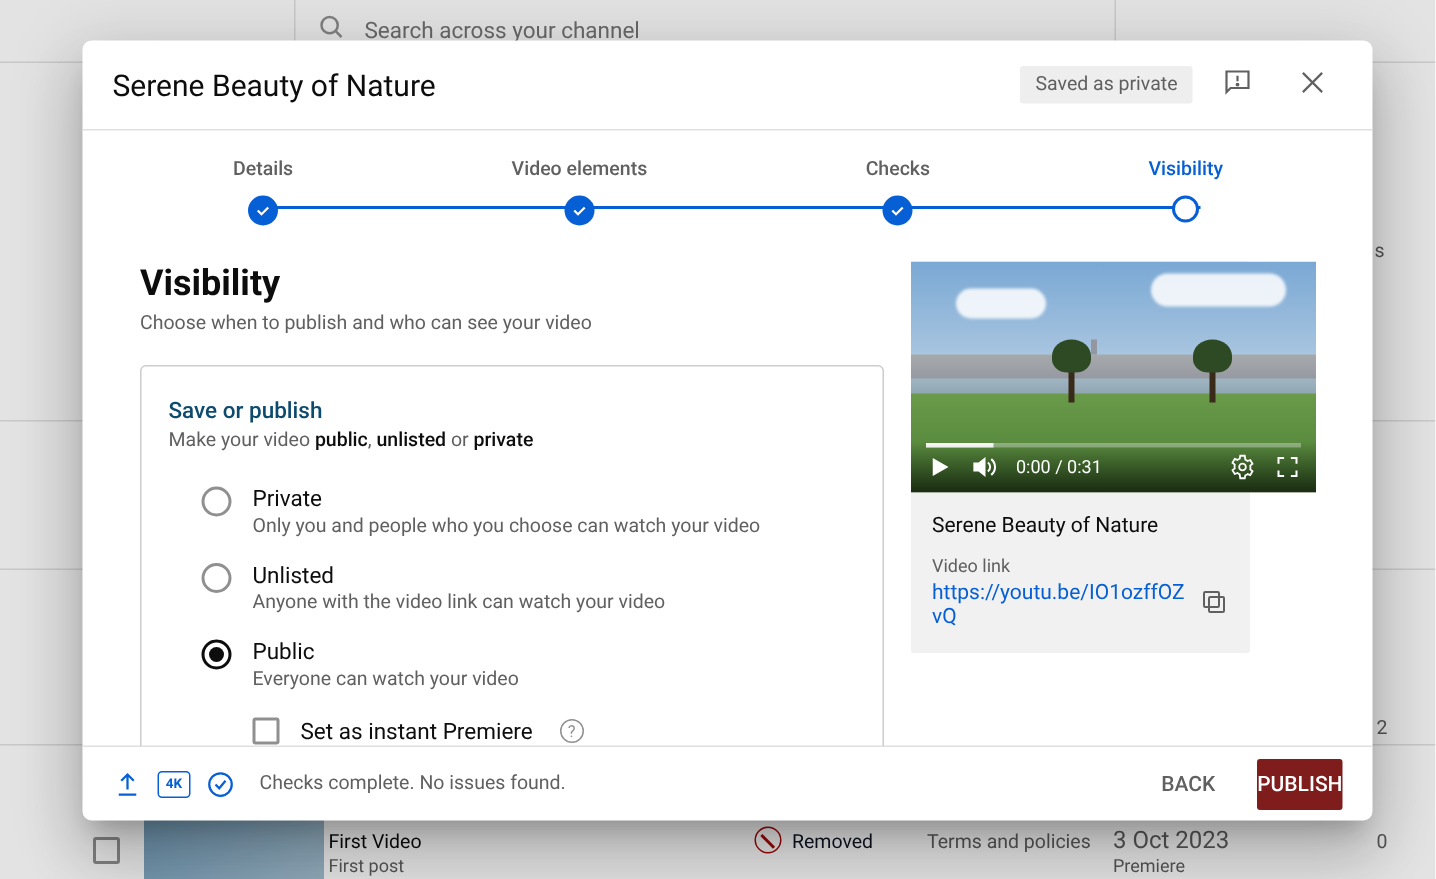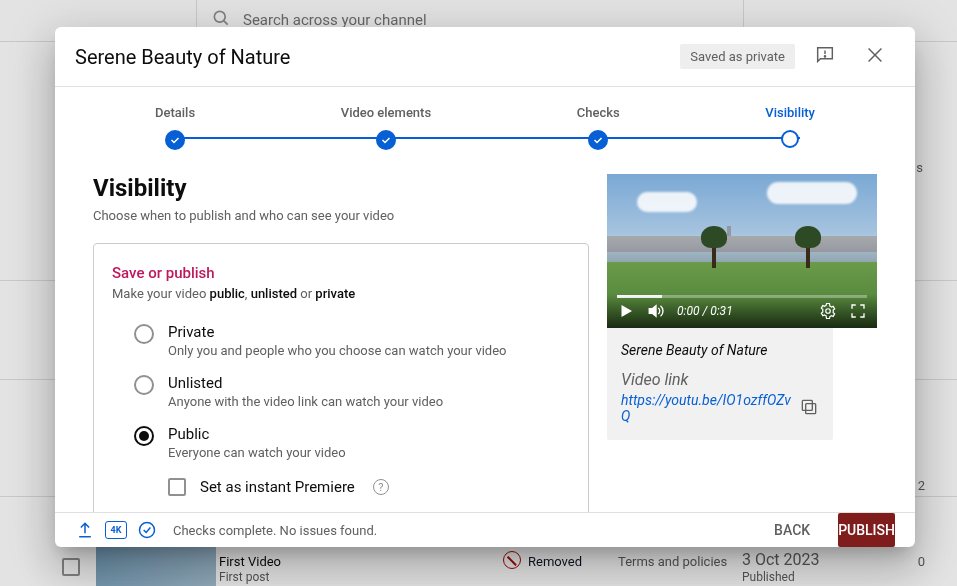--- a/index.html
+++ b/index.html
@@ -52,40 +52,40 @@
     .step.current .step-dot { background:#fff; border:2.5px solid #065fd4; width:18px; height:18px;}
     .step.current .step-dot::after{content:""; width:6px; height:6px; background:#065fd4; border-radius:50%; display:none;}
     .stepper-line { position:absolute; top:50px; left:115px; right:115px; height:2px; background:#065fd4; z-index:0;}
 
     
     .content { display:flex; padding:12px 38px 30px 38px; gap:18px; }
     .left-col { flex:1; }
     .section-title { font-size:24px; color:#0d0d0d; margin-bottom:6px;}
     .section-sub { font-size:13px; color:#606060; margin-bottom:20px;}
     .publish-box { border:1px solid #ccc; border-radius:4px; padding:20px 18px;}
-    .box-heading { font-size:15px; font-weight:500; color:#be185d; margin-bottom:4px;}
+    .box-heading { font-size:15px; font-weight:500; color:#0c4a6e; margin-bottom:4px;}
     .box-sub { font-size:13px; color:#606060; margin-bottom:14px;}
     .box-sub b{font-weight:500; color:#0d0d0d;}
 
     .radio-row { display:flex; gap:14px; padding:8px 0 8px 22px; align-items:flex-start;}
     .radio { width:20px; height:20px; border:2px solid #909090; border-radius:50%; flex-shrink:0; margin-top:1px; position:relative;}
     .radio.checked { border-color:#0d0d0d;}
     .radio.checked::after{content:""; position:absolute; inset:3px; border-radius:50%; background:#0d0d0d;}
     .radio-body{flex:1;}
     .radio-label { font-size:15px; color:#0d0d0d;}
     .radio-desc { font-size:13px; color:#606060; margin-top:2px;}
 
     .checkbox-row { display:flex; gap:14px; padding:10px 0 0 56px; align-items:center;}
     .checkbox { width:18px; height:18px; border:2px solid #909090; border-radius:2px; flex-shrink:0;}
     .checkbox-label { font-size:15px; color:#0d0d0d; }
     .help-icon { width:16px; height:16px; border:1px solid #909090; border-radius:50%; color:#909090; display:flex; align-items:center; justify-content:center; font-size:11px; margin-left:4px;}
 
     
     .right-col { width:270px; }
-    .video-preview { width:226px; background:#f1f1f1; border-radius:2px;font-style:italic;}
+    .video-preview { width:226px; background:#f1f1f1; border-radius:2px;}
     .video-surface { width:270px; height:154px; position:relative; overflow:hidden;}
     .sky { position:absolute; inset:0; background:linear-gradient(#7aa8d4 0%, #a5c3df 38%, #d7e4ee 58%, #e6e9e3 60%);}
     .clouds{position:absolute; left:30px; top:18px; width:60px; height:20px; background:#fff; border-radius:20px; filter:blur(1px); opacity:.85;}
     .clouds.c2{left:160px; top:8px; width:90px; height:22px;}
     .water{position:absolute; left:0; right:0; top:78px; height:14px; background:linear-gradient(#9fb5c2,#8aa0ac);}
     .skyline{position:absolute; left:0; right:0; top:62px; height:18px; background:linear-gradient(#a6a9ab,#9497a0);}
     .skyline::before{content:""; position:absolute; left:120px; top:-10px; width:4px; height:10px; background:#9497a0;}
     .grass{position:absolute; left:0; right:0; top:88px; bottom:0; background:linear-gradient(#6a9b4a 0%, #4a7c34 100%);}
     .tree{position:absolute; top:48px; width:26px; height:40px;}
     .tree.t1{left:94px;} .tree.t2{left:188px;}
@@ -93,28 +93,28 @@
     .crown{position:absolute; left:0; top:4px; width:26px; height:22px; background:#2d4a25; border-radius:50% 50% 40% 40%;}
     .video-controls { position:absolute; left:0; right:0; bottom:0; height:34px; background:linear-gradient(transparent, rgba(0,0,0,0.65)); display:flex; align-items:center; padding:0 10px; gap:12px; color:#fff;}
     .vc-icon svg{width:18px; height:18px; display:block;}
     .vc-icon{display:flex;align-items:center;}
     .vc-time{font-size:12px; margin-right:auto;}
     .progress-bar{position:absolute; left:10px; right:10px; bottom:30px; height:3px; background:rgba(255,255,255,0.35);}
     .progress-bar::before{content:""; position:absolute; left:0; top:0; bottom:0; width:18%; background:#fff;}
 
     .preview-meta { padding:14px 14px 16px 14px;}
     .preview-title { font-size:14px; color:#0d0d0d; margin-bottom:12px;}
-    .preview-linklabel { font-size:16px; color:#606060; margin-bottom:3px;}
+    .preview-linklabel { font-size:12px; color:#606060; margin-bottom:3px;}
     .preview-link-row { display:flex; align-items:center; justify-content:space-between; gap:6px;}
     .preview-link { font-size:14px; color:#065fd4; word-break:break-all;}
     .copy-btn { color:#606060; background:transparent; border:0;}
     .copy-btn svg{width:20px;height:20px;}
 
     
-    .modal-footer { height:35px; border-top:1px solid #e0e0e0; display:flex; align-items:center; padding:0 20px; gap:14px;}
+    .modal-footer { height:50px; border-top:1px solid #e0e0e0; display:flex; align-items:center; padding:0 20px; gap:14px;}
     .footer-left { display:flex; align-items:center; gap:10px; color:#065fd4;}
     .footer-left .fl-icon{display:flex;}
     .footer-left svg{width:20px;height:20px;}
     .hd-badge{ width:22px; height:18px; border:1.5px solid #065fd4; border-radius:3px; display:flex; align-items:center; justify-content:center; font-size:9px; font-weight:700; color:#065fd4;}
     .footer-msg { font-size:13px; color:#606060; margin-left:2px;}
     .spacer{flex:1;}
     .btn-text { background:transparent; border:0; color:#606060; font-size:14px; font-weight:500; padding:8px 14px; cursor:pointer;}
     .btn-primary { background:#7f1d1d; color:#fff; border:0; font-size:14px; font-weight:500; padding:9px 0; border-radius:2px; cursor:pointer;}
   </style>
 </head>
@@ -137,21 +137,21 @@
   <div class="bg-edge-num">2</div>
   <div class="bg-edge-zero">0</div>
   <div class="bg-cb"></div>
   <div class="bg-thumb"></div>
   <div class="bg-title">First Video</div>
   <div class="bg-sub">First post</div>
   <div class="bg-removed-icon"></div>
   <div class="bg-removed">Removed</div>
   <div class="bg-terms">Terms and policies</div>
   <div class="bg-date">3 Oct 2023</div>
-  <div class="bg-pub">Published</div>
+  <div class="bg-pub">Premiere</div>
 </div>
 
 <div class="scrim"></div>
 
 <div class="modal">
   <div class="modal-header">
     <div class="modal-title">Serene Beauty of Nature</div>
     <div class="saved-badge">Saved as private</div>
     <button class="icon-btn">
       <span>

